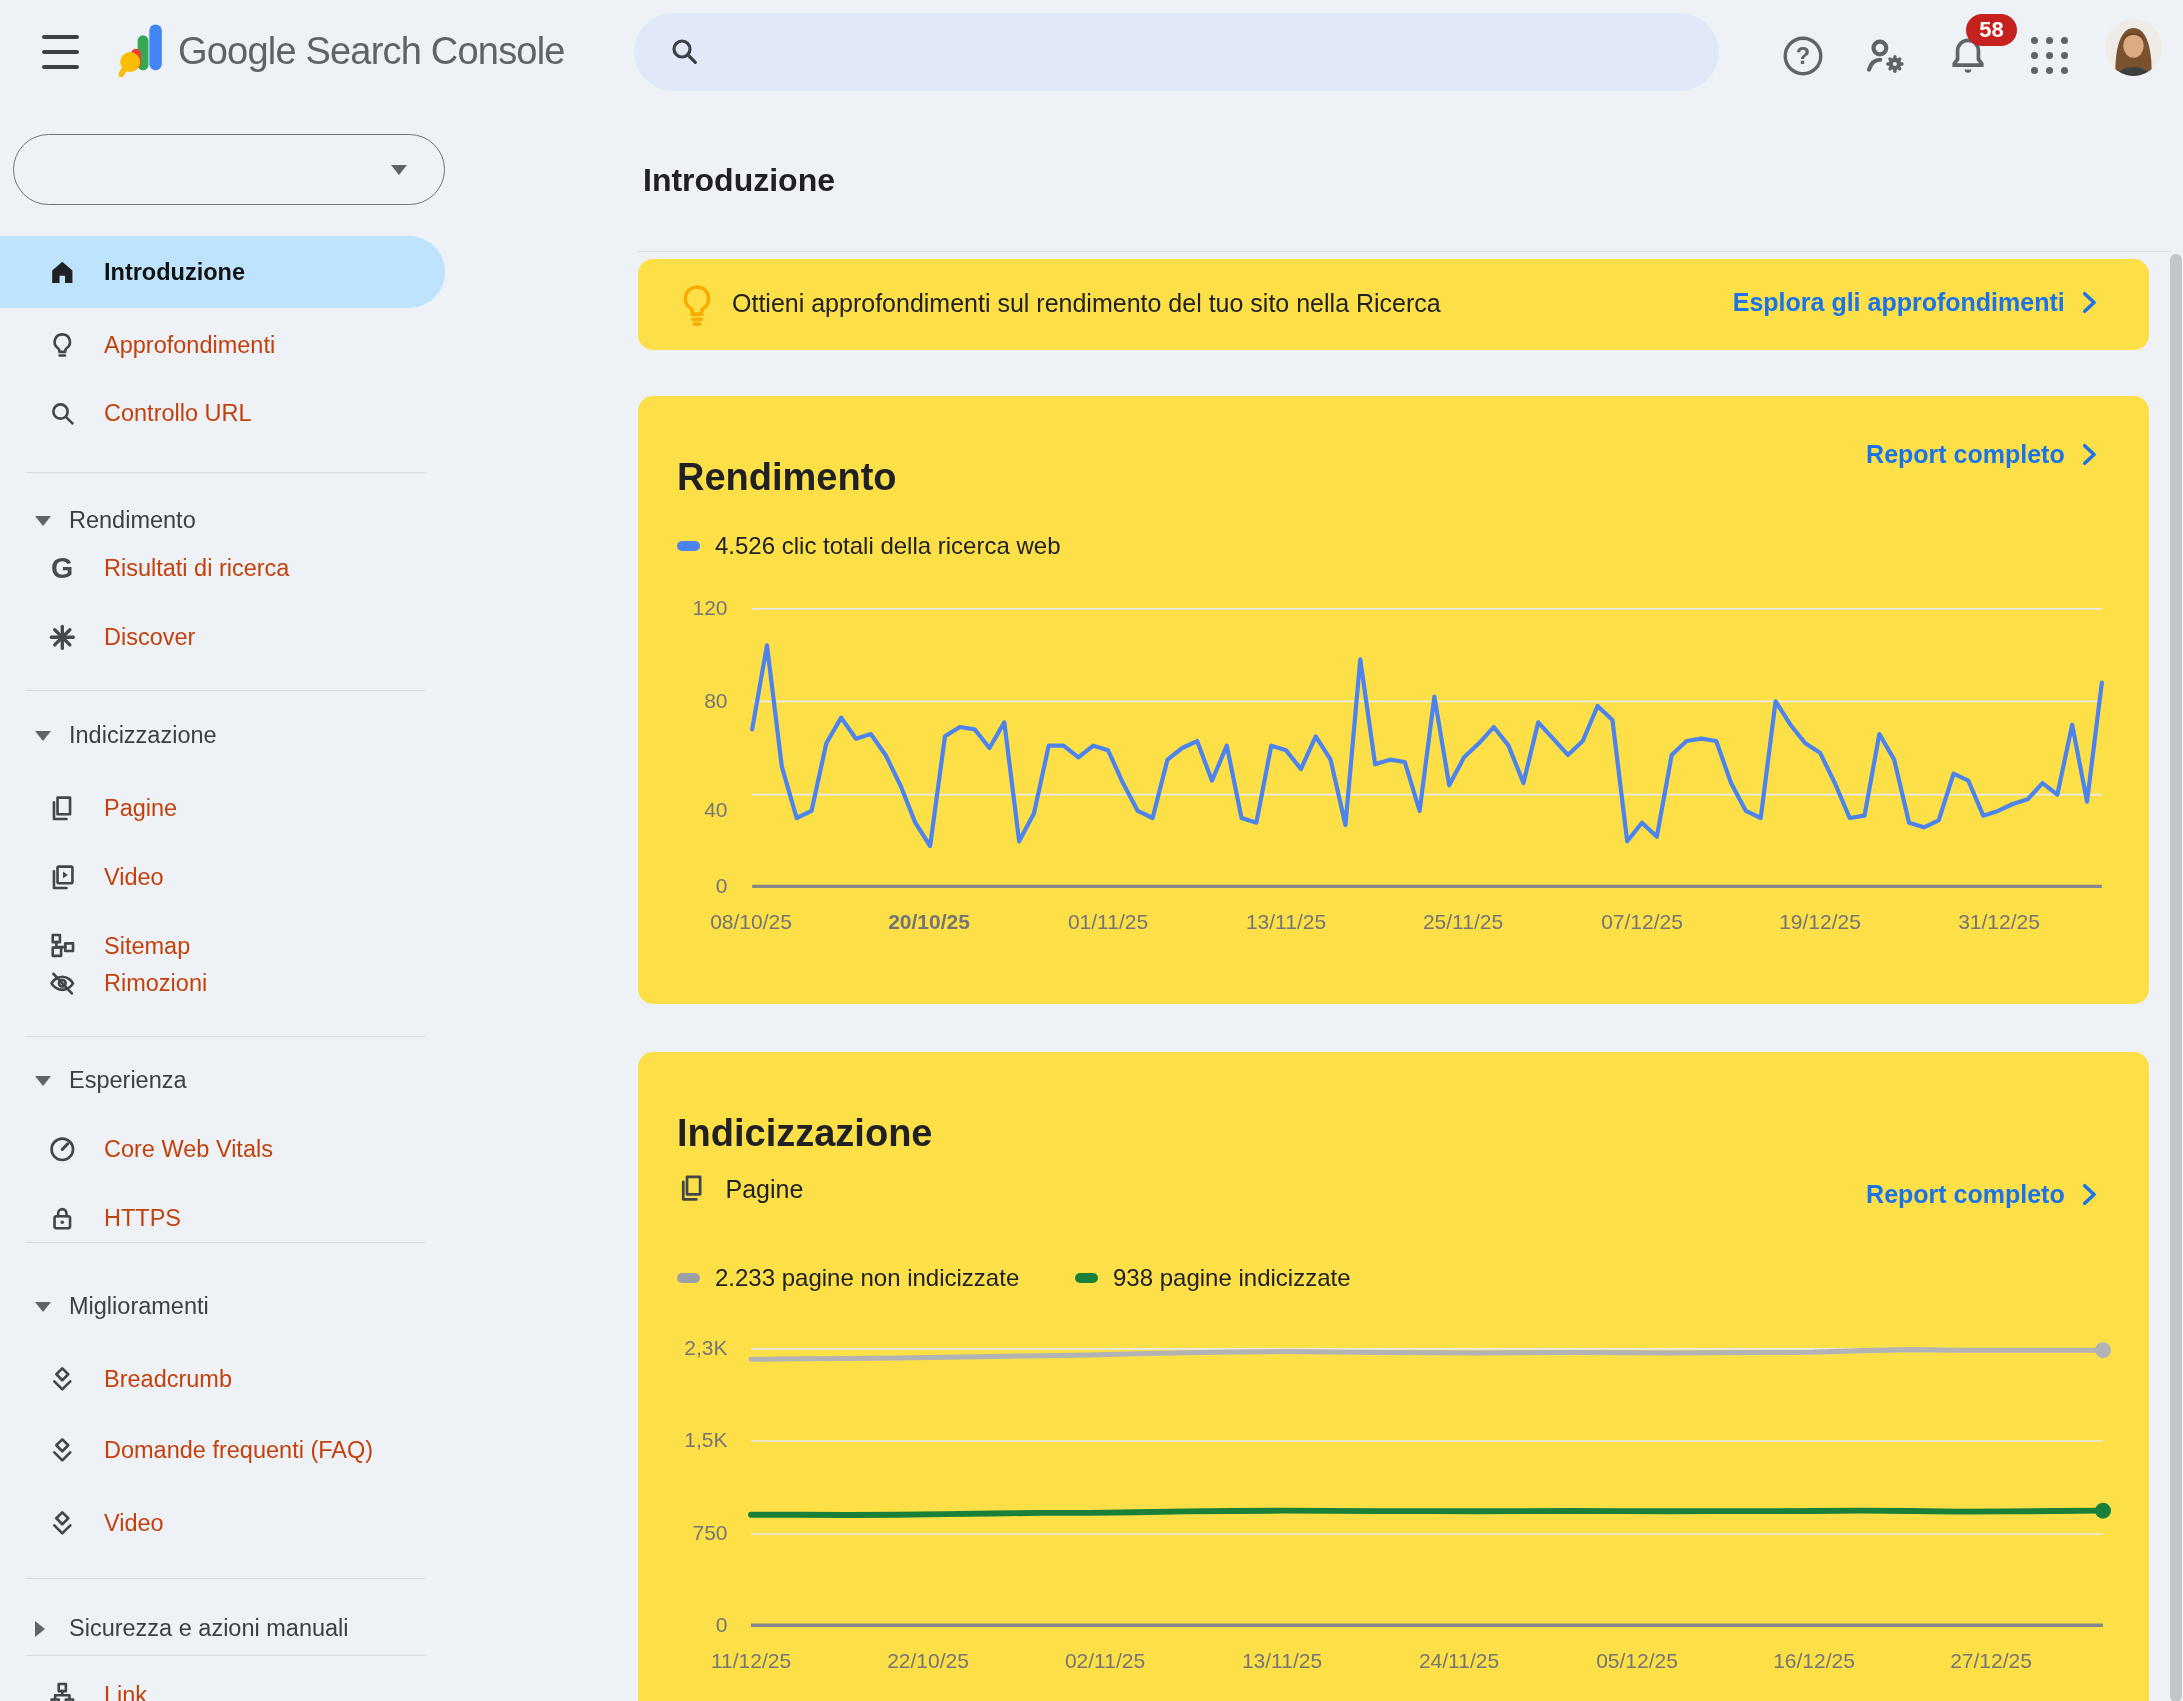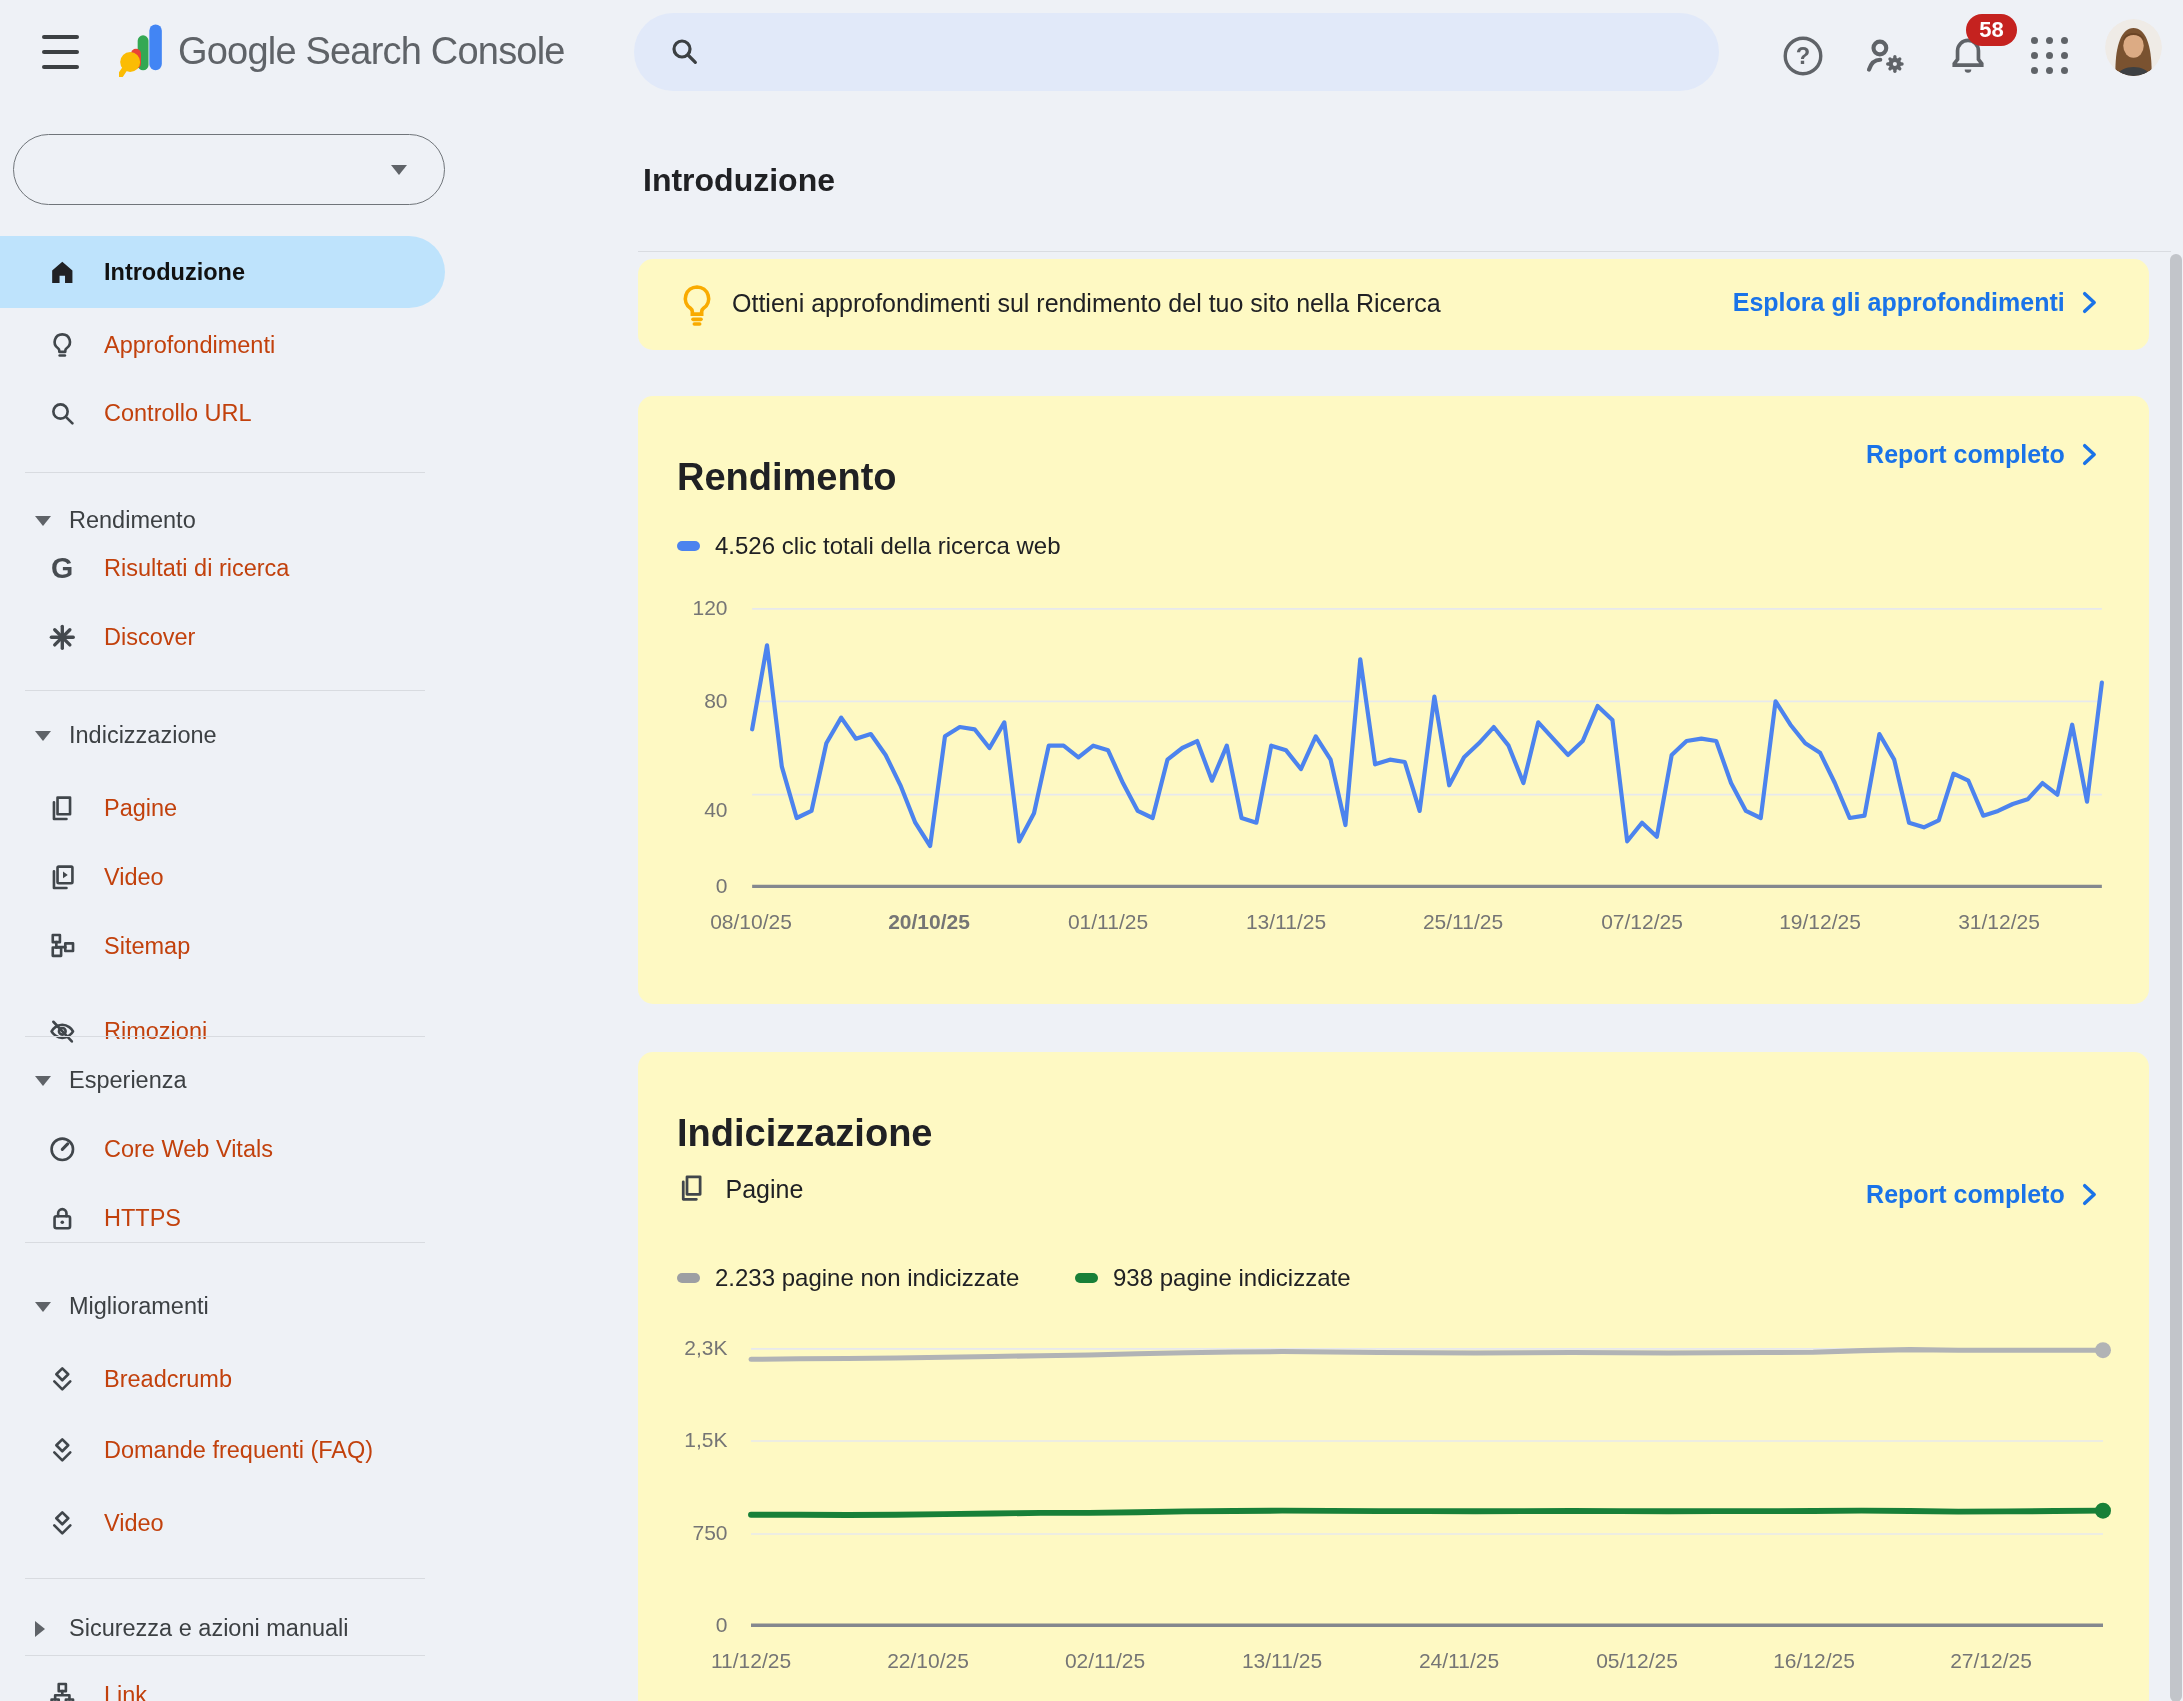--- a/index.html
+++ b/index.html
@@ -38,21 +38,21 @@
   .sec-row{position:absolute;left:0;width:445px;height:67px;display:flex;align-items:center;cursor:pointer;}
   .sec-row .scaret{position:absolute;left:35px;}
   .sec-row .slabel{position:absolute;left:69px;font-size:23.5px;color:#3c4043;white-space:nowrap;}
   .caret-right{width:0;height:0;border-top:8.4px solid transparent;border-bottom:8.4px solid transparent;border-left:10px solid #5f6368;}
   .sdivider{position:absolute;left:25px;width:400px;height:0;border-top:1.7px solid #d8dbe0;}
   .gletter{font-size:28.6px;font-weight:bold;color:#474c51;}
   
   .main{position:absolute;left:638px;top:107px;width:1533px;height:1594px;}
   .page-title{position:absolute;left:5px;top:34px;font-size:32px;color:#202124;}
   .title-divider{position:absolute;left:0;top:144px;width:1533px;border-top:1.7px solid #d9dce1;}
-  .card{position:absolute;left:0;width:1511px;background:#fef9c3;border-radius:15px;}
+  .card{position:absolute;left:0;width:1511px;background:#fde047;border-radius:15px;}
   .banner{top:152px;height:91px;}
   .banner .bulb{position:absolute;left:39px;top:23.5px;}
   .banner .btext{position:absolute;left:94px;top:30px;font-size:25px;color:#202124;}
   .cardlink{position:absolute;display:flex;align-items:center;gap:11.8px;background:none;border:none;padding:0;cursor:pointer;}
   .cardlink .ltext{font-size:25px;font-weight:bold;color:#1a73e8;white-space:nowrap;}
   .banner .cardlink{right:49px;top:28.6px;}
   .perf-card{top:289px;height:608px;}
   .idx-card{top:945px;height:760px;}
   .card-title{position:absolute;left:39px;top:28.6px;font-size:38px;color:#202124;}
   .perf-card .cardlink{right:49px;top:44px;}
@@ -250,21 +250,21 @@
       <svg width="28.6" height="28.6" viewBox="0 0 24 24" class="icon-stroke">
         <rect x="4" y="2.5" width="6" height="6"></rect>
         <rect x="4" y="13" width="7" height="7"></rect>
         <rect x="14.5" y="9.5" width="6.5" height="6.5"></rect>
         <path d="M7 8.5v4.5"></path>
           <path d="M7 12.7h7.5"></path>
       </svg>
     </span>
     <span class="nlabel">Sitemap</span>
   </div>
-  <div class="nav-row" style="top:888px;padding-left:48px;">
+  <div class="nav-row" style="top:840px;padding-left:48px;">
     <span class="nicon">
       <svg width="28.6" height="28.6" viewBox="0 0 24 24" class="icon-stroke">
         <path d="M12 6.5c4.6 0 7.9 3.4 9 5.5-1.1 2.1-4.4 5.5-9 5.5S4.1 14.1 3 12c1.1-2.1 4.4-5.5 9-5.5z"></path>
         <circle cx="12" cy="12" r="2.8"></circle>
         <line x1="4.5" y1="4" x2="20" y2="20.5"></line>
       </svg>
     </span>
     <span class="nlabel">Rimozioni</span>
   </div>
 

